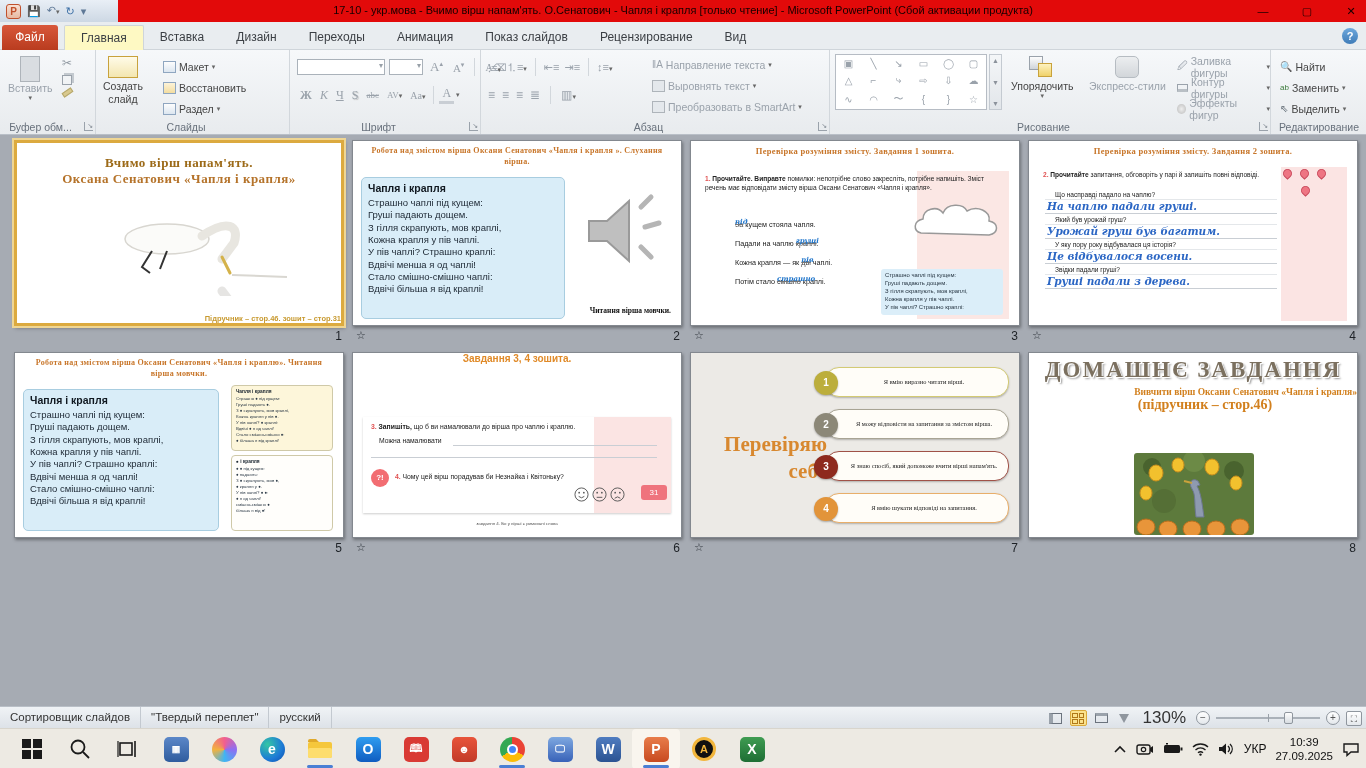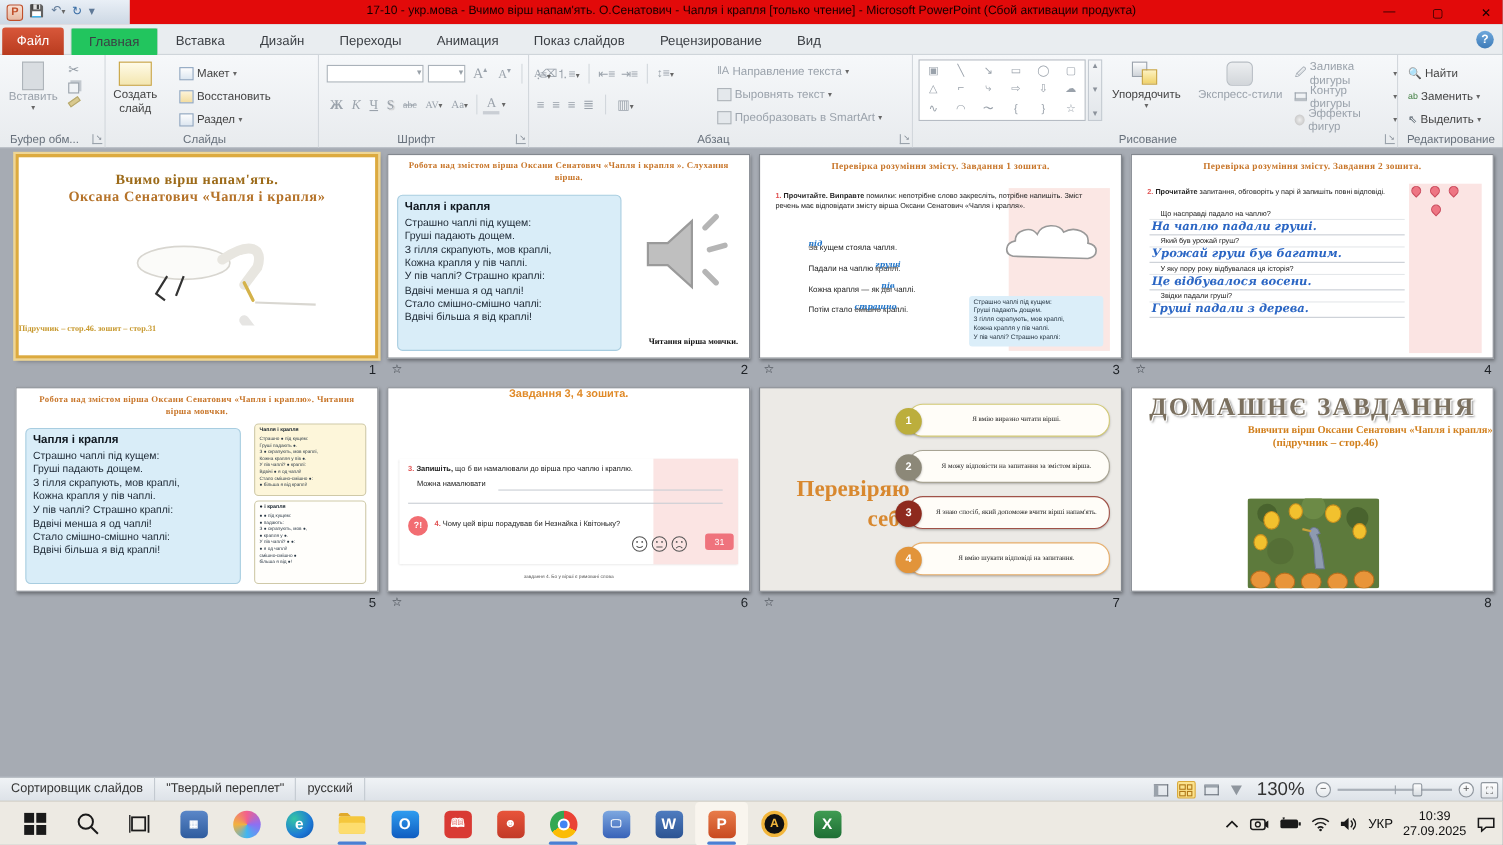--- a/index.html
+++ b/index.html
@@ -18,21 +18,21 @@
     text-align:center; font-size:11px; color:#160000; white-space:nowrap; overflow:hidden; }
   .win-controls { position:absolute; right:6px; top:0; height:22px; display:flex; gap:26px; align-items:center; }
   .win-btn { font-size:11px; color:#190000; width:18px; text-align:center; }
 
   
   .tabbar { position:absolute; left:0; top:22px; width:1366px; height:28px; background:#e9edf0; border-bottom:1px solid #cfd5da; }
   .tab-file { position:absolute; left:2px; top:3px; width:56px; height:25px; background:linear-gradient(#d8573a,#b93c1f);
     color:#fff; font-size:12px; text-align:center; line-height:25px; border-radius:3px 3px 0 0; }
   .tabs { position:absolute; left:64px; top:3px; height:25px; display:flex; }
   .tab { padding:0 16px; font-size:12px; color:#3b3f44; line-height:25px; }
-  .tab.active { background:#22c55e; border:1px solid #cfd5da; border-bottom:none; border-radius:2px 2px 0 0; }
+  .tab.active { background:#fef9c3; border:1px solid #cfd5da; border-bottom:none; border-radius:2px 2px 0 0; }
   .tab-help { position:absolute; right:8px; top:6px; width:16px; height:16px; border-radius:50%;
     background:linear-gradient(#6ea8dc,#3f7cb8); color:#fff; font-size:11px; font-weight:bold; text-align:center; line-height:16px; }
 
   
   .ribbon { position:absolute; left:0; top:50px; width:1366px; height:85px;
     background:linear-gradient(#f6f8fa,#e8ebee); border-bottom:1px solid #b9bfc7; }
   .grp { position:absolute; top:0; height:84px; border-right:1px solid #d2d7dc; }
   .grp-label { position:absolute; bottom:1px; left:0; right:14px; text-align:center; font-size:10.5px; color:#68717c; }
   .launcher { position:absolute; right:2px; bottom:3px; width:9px; height:9px; border:1px solid #9aa2ab;
     border-top:none; border-right:none; font-size:7px; color:#7d858f; line-height:7px; text-align:right; }
@@ -61,21 +61,21 @@
     border:1px solid #83888f; box-shadow:1px 2px 3px rgba(0,0,0,.35); overflow:hidden; }
   .slide.selected { border:3px solid #dcaa3f; box-shadow:0 0 0 2px #efd694, 1px 2px 4px rgba(0,0,0,.35); }
   .slide-num { position:absolute; right:2px; top:189px; font-size:12px; color:#1d2126; }
   .slide-star { position:absolute; left:4px; top:189px; font-size:11px; color:#343a41; }
 
   .sl-title { font-family:"Liberation Serif", serif; font-weight:bold; color:#c8762a; text-align:center; }
 
   
   .s1-t1 { margin-top:12px; font-size:13px; color:#9c6a18; letter-spacing:.5px; }
   .s1-t2 { font-size:13px; color:#b5732a; letter-spacing:.5px; }
-  .s1-footer { position:absolute; bottom:20px; width:100%; text-align:left; font-family:Liberation Serif, serif;
+  .s1-footer { position:absolute; bottom:0; width:100%; text-align:right; font-family:Liberation Sans, sans-serif;
     font-weight:bold; font-size:7.5px; color:#c89a30; }
 
   
   .s-top-title { margin:5px 8px 0; font-size:8px; line-height:1.35; letter-spacing:.3px; }
   .poembox { position:absolute; left:8px; top:36px; width:204px; height:142px; background:#d9edf8;
     border:1px solid #a8cde0; border-radius:5px; padding:4px 6px; }
   .poembox h4 { font-size:10.5px; color:#101820; margin-bottom:3px; font-family:"Liberation Sans",sans-serif; }
   .poem { font-size:9.5px; line-height:1.3; color:#1c2733; white-space:pre-line; }
   .s2-caption { position:absolute; right:10px; bottom:10px; font-family:"Liberation Serif",serif; font-weight:bold;
     font-size:7.5px; color:#111; }
@@ -141,21 +141,21 @@
     color:#fff; font-weight:bold; font-size:10px; text-align:center; line-height:24px;
     box-shadow:0 1px 2px rgba(0,0,0,.3); }
   .pb1{ border:1px solid #d3ca74; } .pb2{ border:1px solid #a8a494; }
   .pb3{ border:1px solid #a05248; } .pb4{ border:1px solid #e8ae6a; }
 
   
   .s8-title { text-align:center; margin-top:4px; font-family:"Liberation Serif", serif; font-weight:bold;
     font-size:23px; color:#7b705f; letter-spacing:2px; text-shadow:1px 1px 0 #fff, 2px 2px 2px #999; }
   .s8-l1 { text-align:right; margin-top:4px; font-family:"Liberation Serif", serif; font-weight:bold;
     font-size:9.5px; color:#d2801e; }
-  .s8-l2 { text-align:center; font-family:"Liberation Serif", serif; font-weight:bold; font-size:10px; color:#d2801e;padding-left:24px; }
+  .s8-l2 { text-align:center; font-family:"Liberation Serif", serif; font-weight:bold; font-size:14px; color:#d2801e;padding-left:24px; }
   .s8-photo { position:absolute; left:105px; top:100px; width:120px; height:82px; border-radius:3px; overflow:hidden; }
 
   
   .statusbar { position:absolute; left:0; top:706px; width:1366px; height:22px;
     background:linear-gradient(#f0f3f6,#dde2e8); border-top:1px solid #b9bfc7; font-size:11.5px; color:#333; }
   .sb-item { float:left; height:22px; line-height:21px; padding:0 10px; border-right:1px solid #c3c9d0; }
   .sb-right { position:absolute; right:4px; top:0; height:22px; display:flex; align-items:center; gap:6px; }
   .viewbtn { width:17px; height:16px; display:flex; align-items:center; justify-content:center; }
   .viewbtn.active { background:#fbe28d; border:1px solid #d9a93c; border-radius:2px; }
   .zoom-track { width:104px; height:2px; background:#aab1b9; position:relative; }

